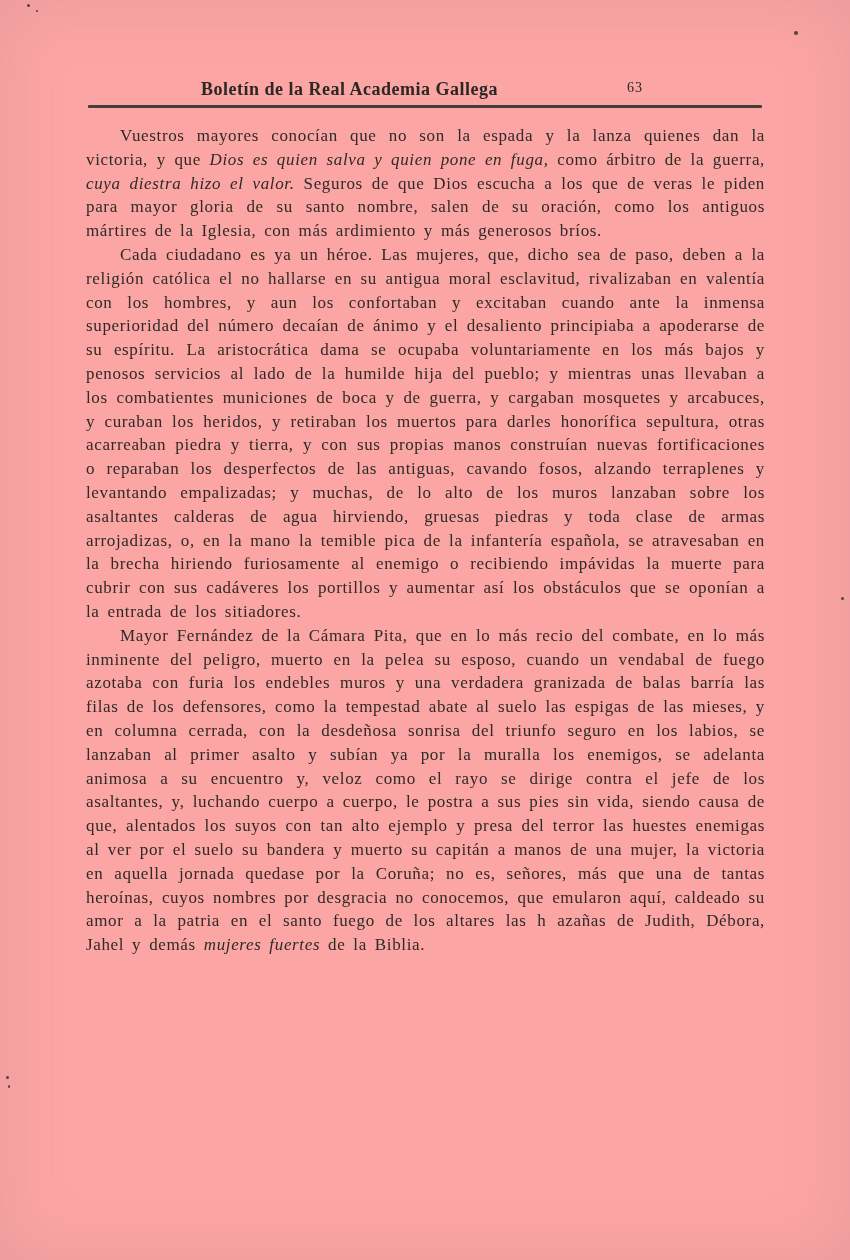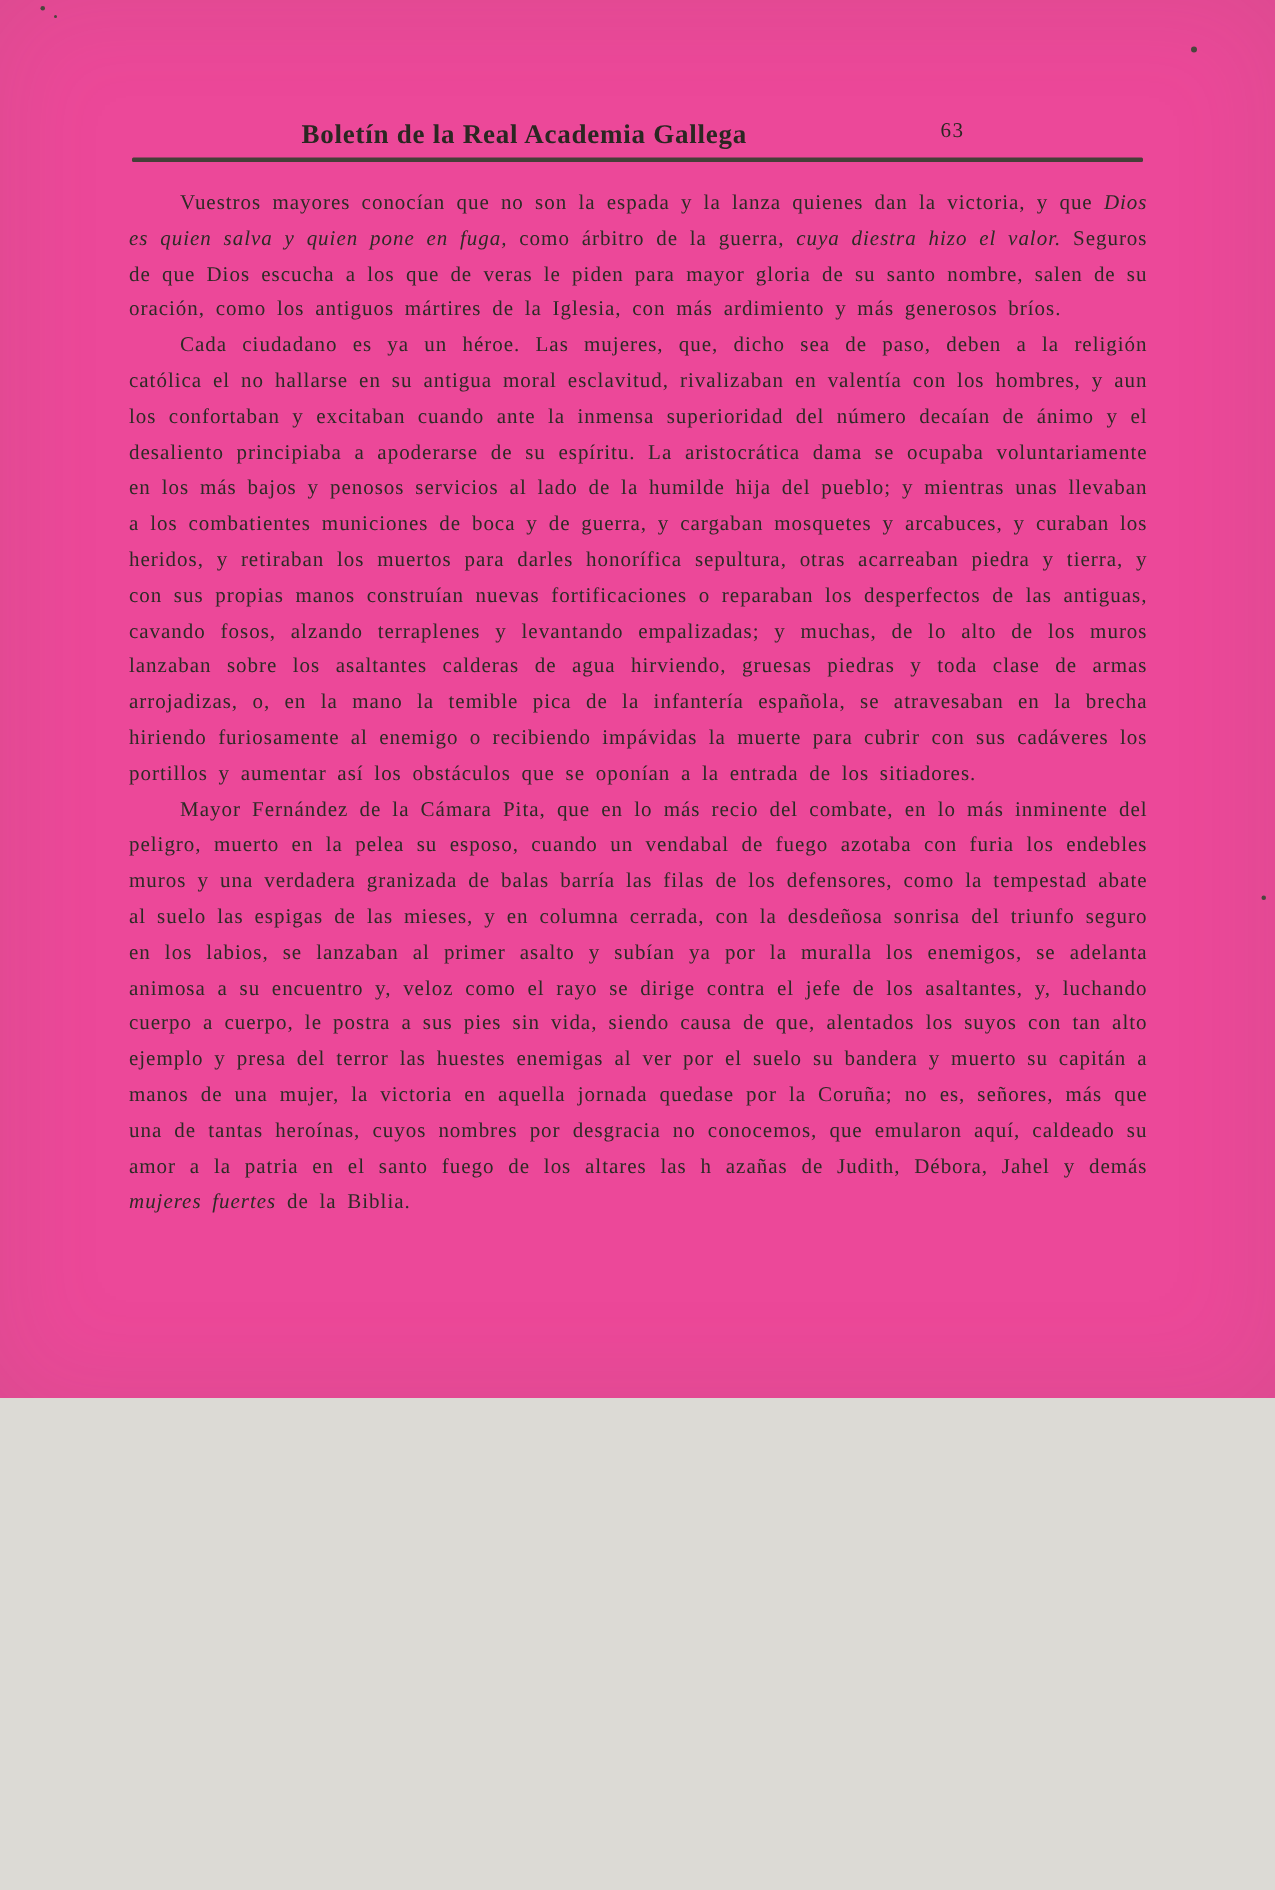--- a/index.html
+++ b/index.html
@@ -3,22 +3,22 @@
 <meta charset="utf-8">
 <style>
   html, body { margin: 0; padding: 0; }
   body {
     width: 850px; height: 1260px;
     background: #dcdad5;
     font-family: "Liberation Serif", "DejaVu Serif", serif;
   }
   .page {
     position: relative;
-    width: 850px; height: 932px;
-    background: #ec4899;
+    width: 850px; height: 1260px;
+    background: #fca5a5;
     color: #2e2b26;
     overflow: hidden;
     box-shadow: inset 0 0 70px rgba(110, 100, 85, 0.14);
   }
   .page-header {
     position: absolute;
     top: 79px; left: 87px; width: 676px; height: 26px;
   }
   .journal-title {
     position: absolute; left: 114px; top: 0;
@@ -37,21 +37,21 @@
   .header-rule {
     position: absolute;
     top: 105px; left: 88px; width: 674px; height: 3px;
     background: #453f38;
     border-radius: 1px;
   }
   .page-body {
     position: absolute;
     top: 124px; left: 86px; width: 679px;
     text-align: justify;
-    font-size: 14px;
+    font-size: 17px;
     line-height: 23.8px;
     letter-spacing: 0.65px;
     word-spacing: 3px;
     color: #2e2b26;
     hyphens: auto;
   }
   .para { margin: 0; text-indent: 34px; }
   .para em { font-style: italic; }
   .scan-speck {
     position: absolute;

